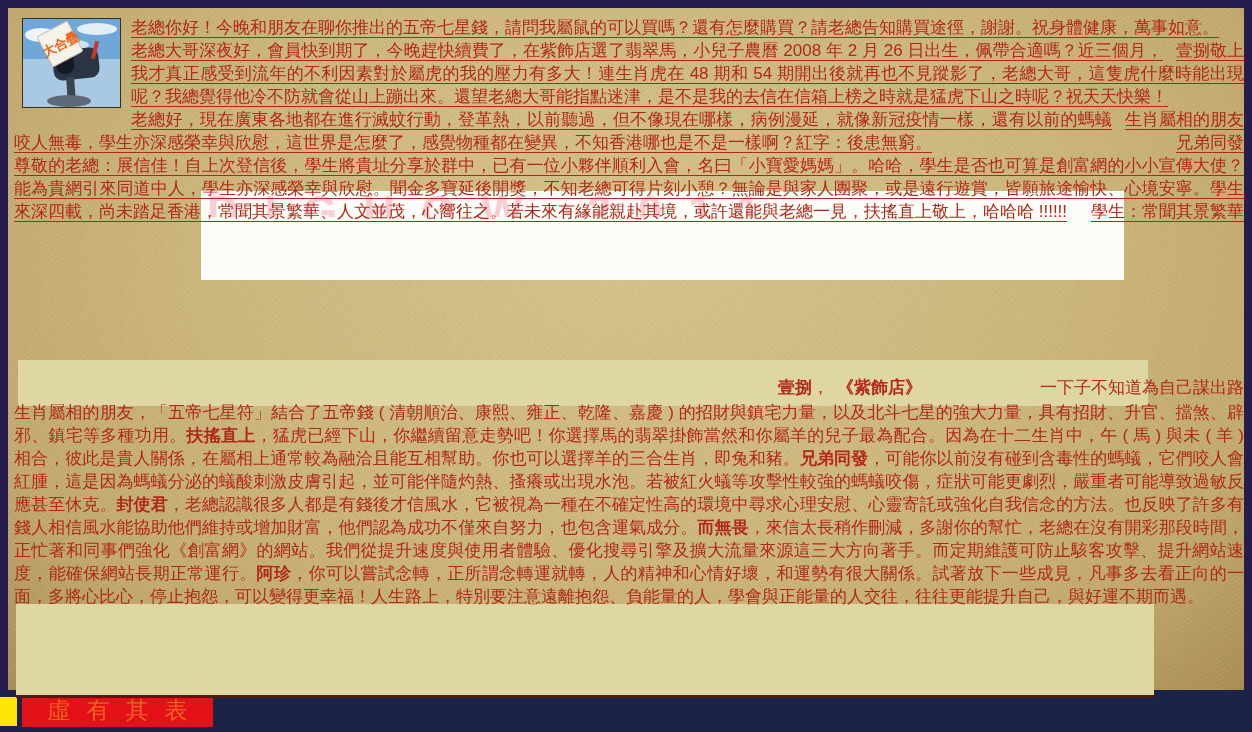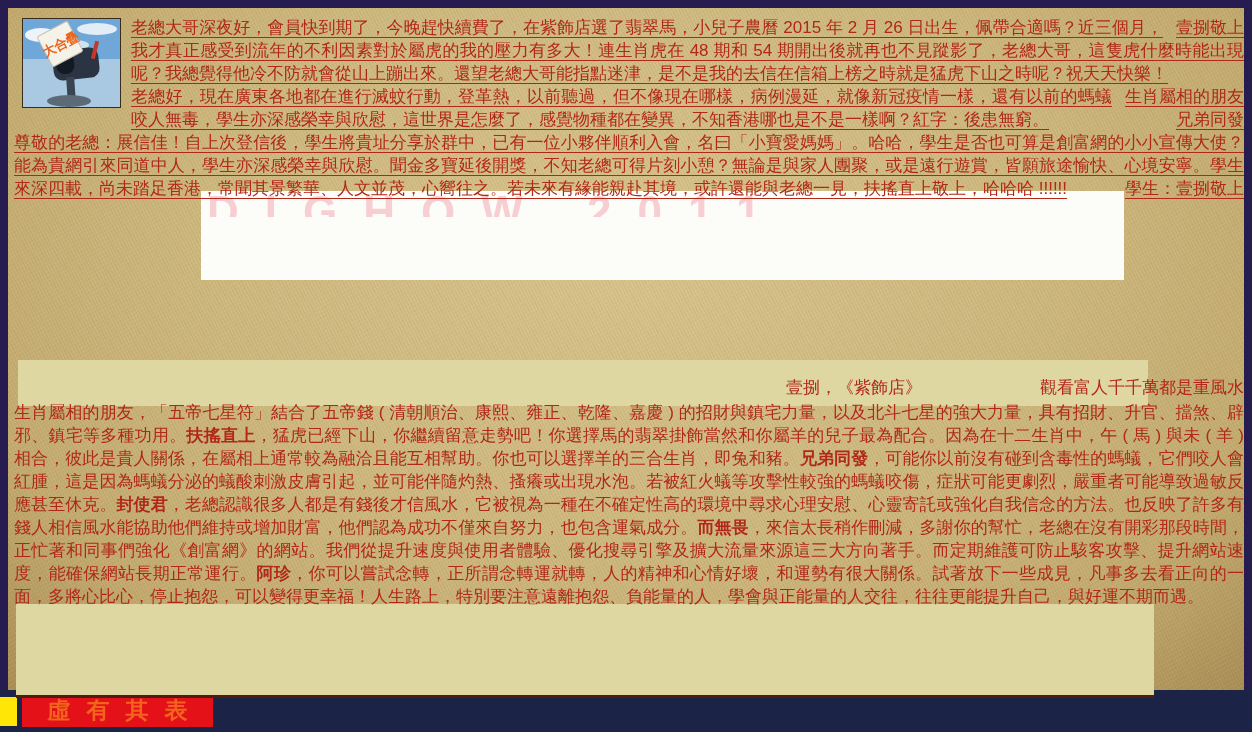--- a/index.html
+++ b/index.html
@@ -32,30 +32,30 @@
   
   .txt{color:#b1271a;font-size:17px;line-height:23px;text-align:justify;word-break:break-all;}
   .letters{position:absolute;left:14px;top:16px;width:1230px;height:338px;overflow:hidden;z-index:2;}
   .letters p{margin:0;text-decoration:underline;text-decoration-thickness:1px;text-underline-offset:4px;}
   .letters .sig{float:right;text-decoration:underline;text-decoration-thickness:1px;text-underline-offset:4px;padding-left:13px;}
   .photo{
     float:left;width:99px;height:90px;margin:2px 10px 4px 8px;
     border:1px solid #3a2c18;box-sizing:border-box;background:#6fa8d8;
   }
   .reply-header{position:absolute;left:14px;top:376px;width:1230px;text-align:right;z-index:2;}
-  .reply-header b{font-weight:normal;}
+  .reply-header b{font-weight:bold;margin-left:8px;}
   .hdr-gap{display:inline-block;width:118px;}
   .reply-body{position:absolute;left:14px;top:401px;width:1230px;height:215px;overflow:hidden;z-index:2;}
   .reply-body b{font-weight:bold;margin-top:28px;}
   
   .footer-bar{position:absolute;left:0;top:690px;width:1252px;height:42px;background:#1b2347;}
   .corner-square{position:absolute;left:0;top:697px;width:17px;height:29px;background:#ffe607;}
   .stamp{
     position:absolute;left:22px;top:693px;width:191px;height:34px;background:#e41218;
-    color:#f2641e;font-size:23px;font-weight:bold;letter-spacing:16px;text-indent:16px;
+    color:#f2641e;font-size:23px;font-weight:normal;letter-spacing:16px;text-indent:16px;
     display:flex;align-items:center;justify-content:center;
     font-family:"Liberation Serif","DejaVu Serif",serif;
   }
 </style>
 </head>
 <body>
 
 <div class="paper">
 
   <div class="patch patch-white">
@@ -76,26 +76,26 @@
       <rect x="30" y="30" width="46" height="30" rx="9" fill="#2a3442" transform="rotate(-6 53 45)"></rect>
       <rect x="33" y="33" width="18" height="22" rx="8" fill="#121a24" transform="rotate(-6 42 44)"></rect>
       <rect x="70" y="22" width="4" height="18" fill="#c0392b" transform="rotate(14 72 31)"></rect>
       <rect x="20" y="8" width="34" height="34" rx="2" fill="#f5f2ea" stroke="#c9c2b2" transform="rotate(-28 37 25)"></rect>
       <text x="18" y="30" font-size="13" font-weight="bold" fill="#e8641a" transform="rotate(-28 37 25)">大合疊</text>
       <rect x="44" y="58" width="8" height="26" fill="#3a4450" transform="rotate(-4 48 71)"></rect>
       <ellipse cx="46" cy="82" rx="22" ry="6" fill="#5c6a78"></ellipse>
     </svg>
   </div>
 
-  <p class="letter"><span class="sig">壹捌敬上</span></p>
-  <p class="letter"><span>老總大哥深夜好，會員快到期了，今晚趕快續費了，在紫飾店選了翡翠馬，小兒子農曆 2015 年 2 月 26 日出生，佩帶合適嗎？近三個月，我才真正感受到流年的不利因素對於屬虎的我的壓力有多大！連生肖虎在 48 期和 54 期開出後就再也不見蹤影了，老總大哥，這隻虎什麼時能出現呢？我總覺得他冷不防就會從山上蹦出來。還望老總大哥能指點迷津，是不是我的去信在信箱上榜之時就是猛虎下山之時呢？祝天天快樂！</span><span class="sig">生肖屬相的朋友</span></p>
+  <p class="letter"><span>老總你好！今晚和朋友在聊你推出的五帝七星錢，請問我屬鼠的可以買嗎？還有怎麼購買？請老總告知購買途徑，謝謝。祝身體健康，萬事如意。</span><span class="sig">壹捌敬上</span></p>
+  <p class="letter"><span>老總大哥深夜好，會員快到期了，今晚趕快續費了，在紫飾店選了翡翠馬，小兒子農曆 2008 年 2 月 26 日出生，佩帶合適嗎？近三個月，我才真正感受到流年的不利因素對於屬虎的我的壓力有多大！連生肖虎在 48 期和 54 期開出後就再也不見蹤影了，老總大哥，這隻虎什麼時能出現呢？我總覺得他冷不防就會從山上蹦出來。還望老總大哥能指點迷津，是不是我的去信在信箱上榜之時就是猛虎下山之時呢？祝天天快樂！</span><span class="sig">生肖屬相的朋友</span></p>
   <p class="letter"><span>老總好，現在廣東各地都在進行滅蚊行動，登革熱，以前聽過，但不像現在哪樣，病例漫延，就像新冠疫情一樣，還有以前的螞蟻咬人無毒，學生亦深感榮幸與欣慰，這世界是怎麼了，感覺物種都在變異，不知香港哪也是不是一樣啊？紅字：後患無窮。</span><span class="sig">兄弟同發</span></p>
-  <p class="letter"><span>尊敬的老總：展信佳！自上次登信後，學生將貴址分享於群中，已有一位小夥伴順利入會，名曰「小寶愛媽媽」。哈哈，學生是否也可算是創富網的小小宣傳大使？能為貴網引來同道中人，學生亦深感榮幸與欣慰。聞金多寶延後開獎，不知老總可得片刻小憩？無論是與家人團聚，或是遠行遊賞，皆願旅途愉快、心境安寧。學生來深四載，尚未踏足香港，常聞其景繁華、人文並茂，心嚮往之。若未來有緣能親赴其境，或許還能與老總一見，扶搖直上敬上，哈哈哈 !!!!!!</span><span class="sig">學生：壹捌敬上</span></p>
+  <p class="letter"><span>尊敬的老總：展信佳！自上次登信後，學生將貴址分享於群中，已有一位小夥伴順利入會，名曰「小寶愛媽媽」。哈哈，學生是否也可算是創富網的小小宣傳大使？能為貴網引來同道中人，學生亦深感榮幸與欣慰。聞金多寶延後開獎，不知老總可得片刻小憩？無論是與家人團聚，或是遠行遊賞，皆願旅途愉快、心境安寧。學生來深四載，尚未踏足香港，常聞其景繁華、人文並茂，心嚮往之。若未來有緣能親赴其境，或許還能與老總一見，扶搖直上敬上，哈哈哈 !!!!!!</span><span class="sig">學生：常聞其景繁華</span></p>
 </div>
 
 <div class="reply-header txt">
-  <span><b>壹捌</b><span>，</span><b>《紫飾店》</b></span><span class="hdr-gap"></span><span>觀看富人千千萬都是重風水</span>
+  <span><b>壹捌</b><span>，</span><b>《紫飾店》</b></span><span class="hdr-gap"></span><span>一下子不知道為自己謀出路</span>
 </div>
 <div class="reply-body txt"><span>生肖屬相的朋友，「五帝七星符」結合了五帝錢 ( 清朝順治、康熙、雍正、乾隆、嘉慶 ) 的招財與鎮宅力量，以及北斗七星的強大力量，具有招財、升官、擋煞、辟邪、鎮宅等多種功用。</span><b>扶搖直上</b><span>，猛虎已經下山，你繼續留意走勢吧！你選擇馬的翡翠掛飾當然和你屬羊的兒子最為配合。因為在十二生肖中，午 ( 馬 ) 與未 ( 羊 ) 相合，彼此是貴人關係，在屬相上通常較為融洽且能互相幫助。你也可以選擇羊的三合生肖，即兔和豬。</span><b>兄弟同發</b><span>，可能你以前沒有碰到含毒性的螞蟻，它們咬人會紅腫，這是因為螞蟻分泌的蟻酸刺激皮膚引起，並可能伴隨灼熱、搔癢或出現水泡。若被紅火蟻等攻擊性較強的螞蟻咬傷，症狀可能更劇烈，嚴重者可能導致過敏反應甚至休克。</span><b>封使君</b><span>，老總認識很多人都是有錢後才信風水，它被視為一種在不確定性高的環境中尋求心理安慰、心靈寄託或強化自我信念的方法。也反映了許多有錢人相信風水能協助他們維持或增加財富，他們認為成功不僅來自努力，也包含運氣成分。</span><b>而無畏</b><span>，來信太長稍作刪減，多謝你的幫忙，老總在沒有開彩那段時間，正忙著和同事們強化《創富網》的網站。我們從提升速度與使用者體驗、優化搜尋引擎及擴大流量來源這三大方向著手。而定期維護可防止駭客攻擊、提升網站速度，能確保網站長期正常運行。</span><b>阿珍</b><span>，你可以嘗試念轉，正所謂念轉運就轉，人的精神和心情好壞，和運勢有很大關係。試著放下一些成見，凡事多去看正向的一面，多將心比心，停止抱怨，可以變得更幸福！人生路上，特別要注意遠離抱怨、負能量的人，學會與正能量的人交往，往往更能提升自己，與好運不期而遇。</span></div>
 
 <div class="footer-bar"></div>
 <div class="corner-square"></div>
 <div class="stamp">虛有其表</div>
 
 </body></html>

